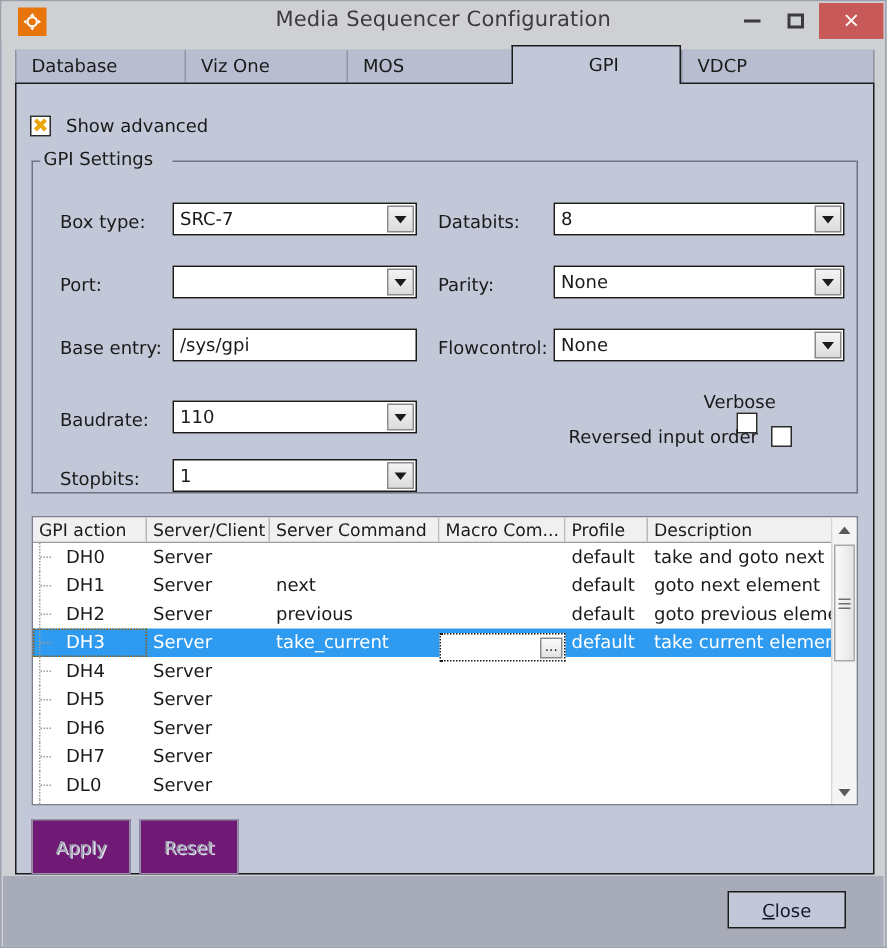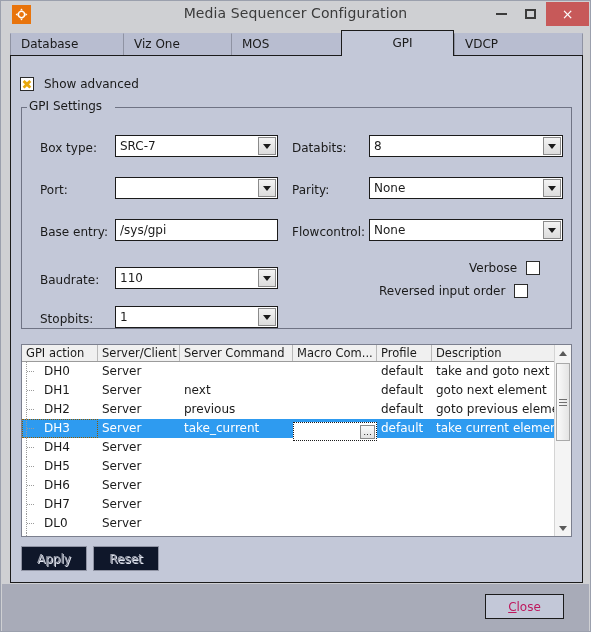--- a/index.html
+++ b/index.html
@@ -410,22 +410,22 @@
     position: absolute;
     left: 0; top: 2px;
     width: 8px;
     border-top: 1px solid #6f6f6f;
   }
 
   
   .btn {
     position: absolute;
     box-sizing: border-box;
-    height: 25px;
-    background: #0f172a;
+    height: 37px;
+    background: #701a75;
     border: 1px solid #1b1b1b;
     font-size: 12px;
     color: #1a1a1a;
     display: flex;
     align-items: center;
     justify-content: center;
     cursor: default;
     font-family: "DejaVu Sans", "Liberation Sans", sans-serif;
   }
   .btn.disabled {
@@ -444,21 +444,21 @@
     background: #a8abb8;
   }
   #btn-close-dlg {
     position: absolute;
     left: 483px; top: 10px;
     width: 79px; height: 25px;
     box-sizing: border-box;
     background: #c3c8d8;
     border: 1px solid #1b1b1b;
     font-size: 12px;
-    color: #be185d;
+    color: #0f172a;
     display: flex;
     align-items: center;
     justify-content: center;
     cursor: default;
   }
   #btn-close-dlg u { text-decoration: underline; }
 </style>
 </head>
 <body>
 
@@ -563,21 +563,21 @@
       </div>
 
       <div class="flabel" style="left:270px; top:118px;">Flowcontrol:</div>
       <div class="fctl" style="left:347px; top:112px; width:194px;">
         <span class="val">None</span>
         <span class="ddbtn">
             <span class="caret"></span>
           </span>
       </div>
 
-      <div class="cbrow" style="left:447px; top:154px;">
+      <div class="cbrow" style="left:447px; top:154px;flex-direction:column;">
         <span class="cblabel">Verbose</span>
         <span class="cb"></span>
       </div>
       <div class="cbrow" style="left:357px; top:177px;">
         <span class="cblabel">Reversed input order</span>
         <span class="cb"></span>
       </div>
     </div>
 
     <div id="table-wrap">

